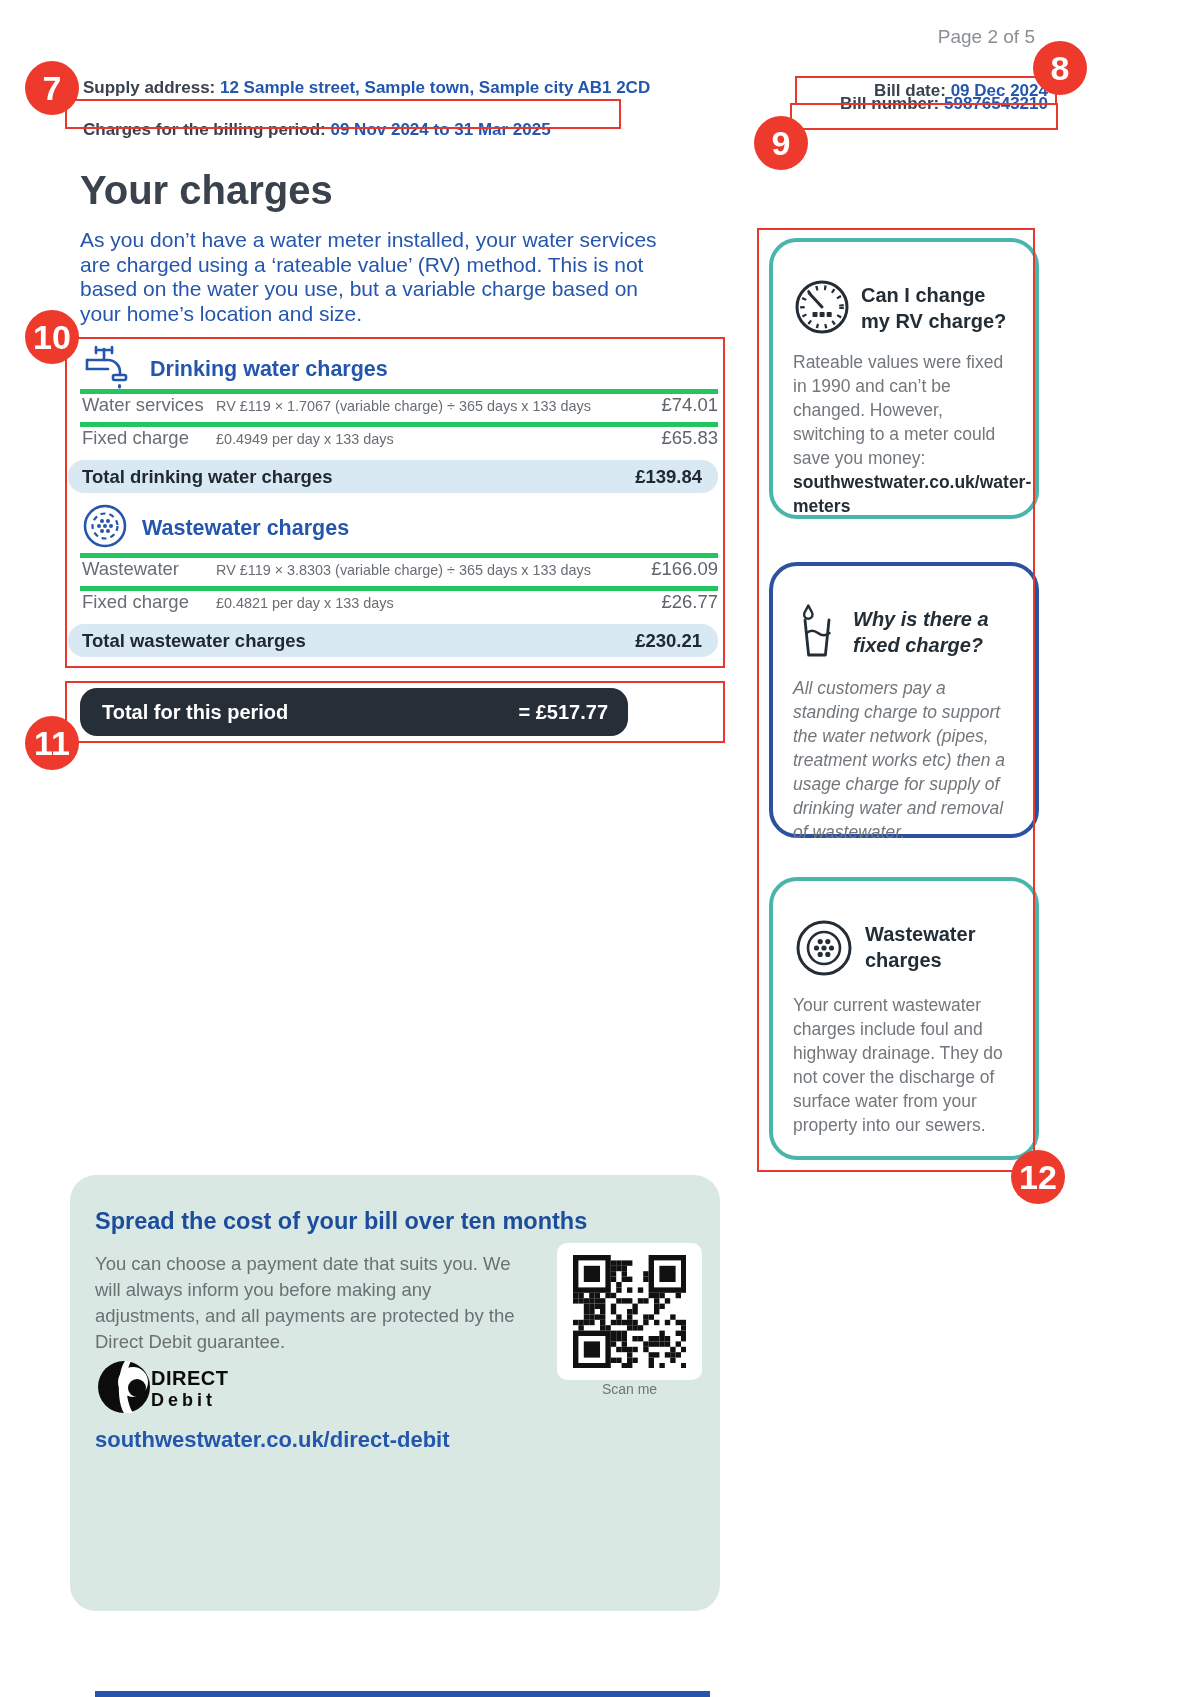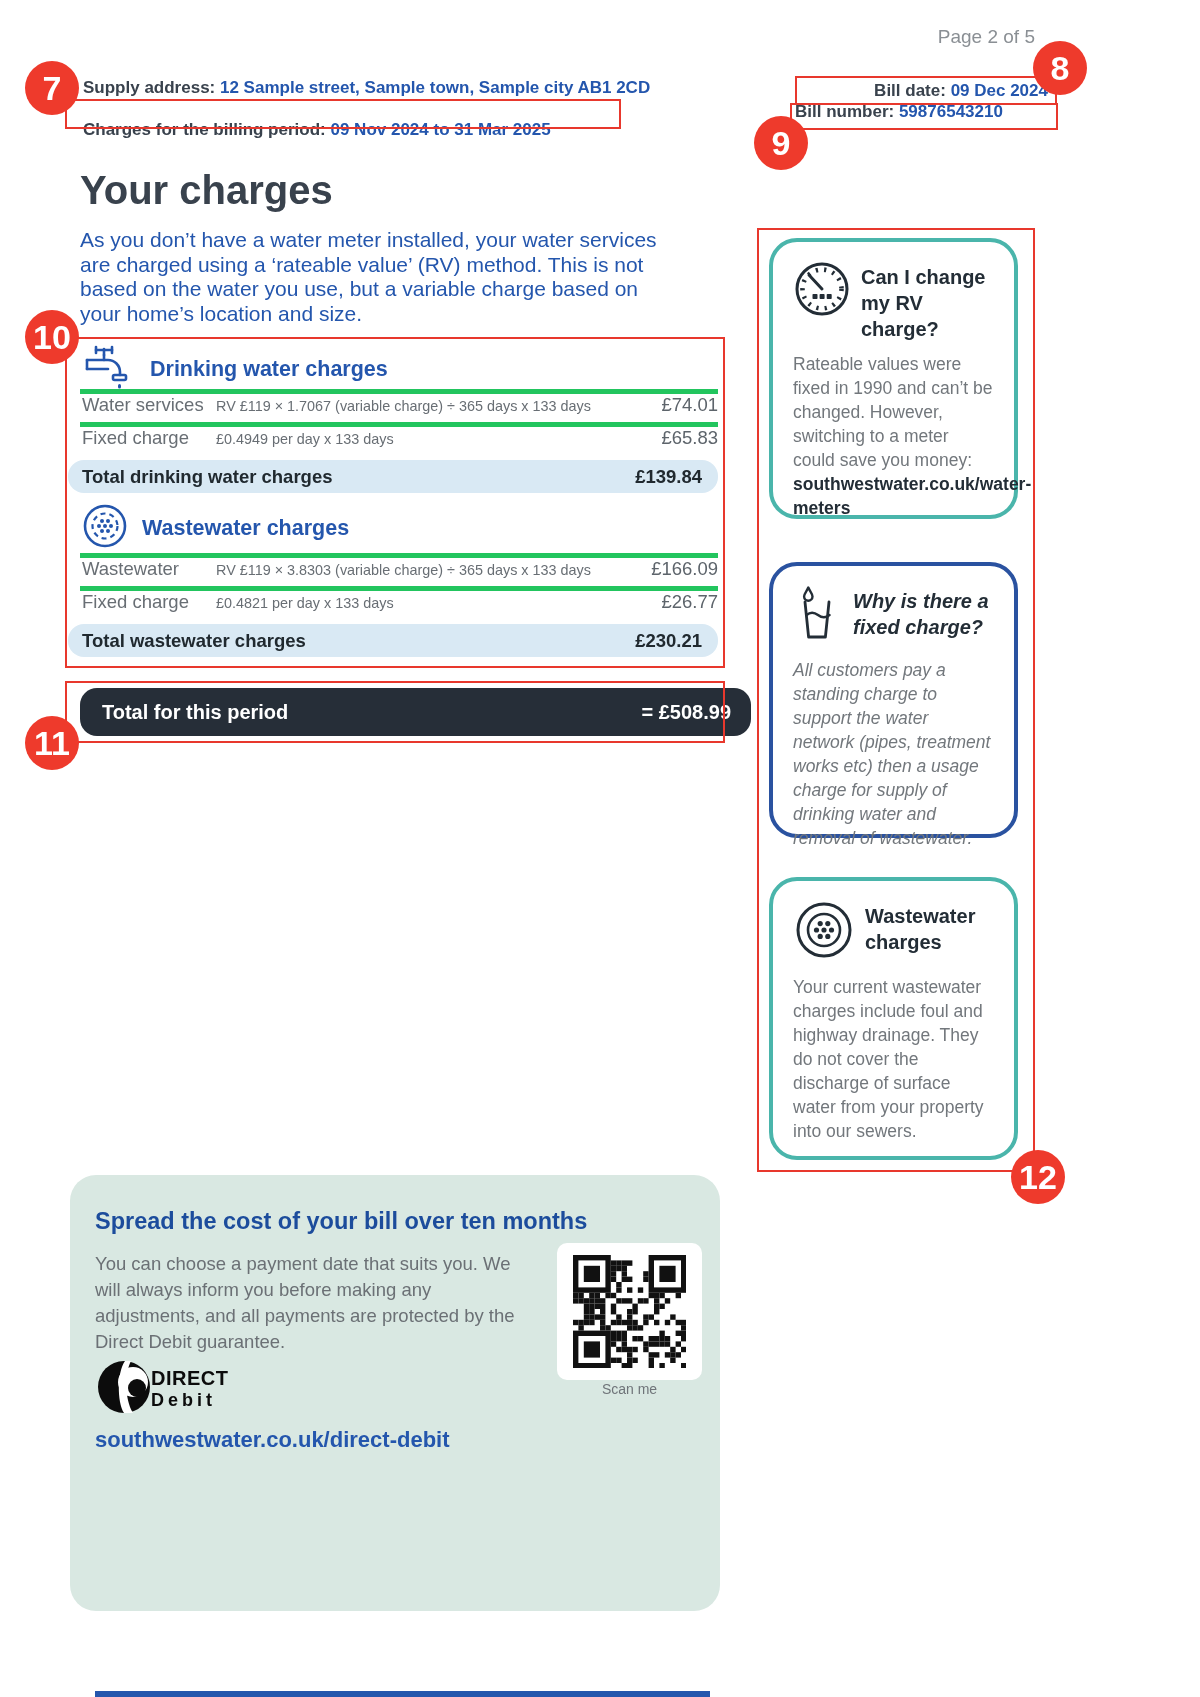--- a/index.html
+++ b/index.html
@@ -7,21 +7,21 @@
   #canvas { position:relative; width:1200px; height:1697px; background:#fff; overflow:hidden; }
 
   
   .page-indicator { position:absolute; left:905px; top:26px; width:130px; text-align:right;
     font-size:19px; color:#8a8f94; font-weight:500; }
   .hdr-line { position:absolute; font-size:17px; font-weight:700; color:#39424d; white-space:nowrap; }
   .hdr-line .val { color:#2456ad; }
   .supply-line { left:83px; top:78px; }
   .billing-line { left:83px; top:120px; }
   .billdate-line { left:820px; top:81px; width:228px; text-align:right; }
-  .billnum-line { left:795px; top:102px; width:253px; text-align:left; }
+  .billnum-line { left:795px; top:94px; width:253px; text-align:right; }
 
   
   .ann-rect { position:absolute; border:2px solid #e8382d; pointer-events:none; }
   .ann-circle { position:absolute; width:54px; height:54px; border-radius:50%;
     background:#ee3a2c; color:#fff; font-size:34px; font-weight:700;
     display:flex; align-items:center; justify-content:center; z-index:30; }
 
   
   .charges-title { position:absolute; left:80px; top:168px; font-size:40px; font-weight:700; color:#39424d; }
   .charges-intro { position:absolute; left:80px; top:228px; width:592px;
@@ -38,27 +38,27 @@
   .charge-row .detail { font-size:14.4px; color:#686e74; flex:1; }
   .charge-row .amt { font-size:18.5px; color:#5d646b; text-align:left; flex:none; }
   .total-pill { display:flex; align-items:center; justify-content:space-between;
     background:#d9e9f4; border-radius:16px; margin:5px 0 0 -12px; padding:6px 16px 6px 14px;
     width:calc(100% + 12px); height:33px; }
   .total-pill .lbl { font-size:18.5px; font-weight:700; color:#20292f; }
   .total-pill .amt { font-size:18.5px; font-weight:700; color:#20292f; }
   .drink-table { top:389px; }
   .waste-table { top:553px; }
 
-  .period-bar { position:absolute; left:80px; top:688px; width:671px; height:48px;
+  .period-bar { position:absolute; left:80px; top:688px; width:548px; height:48px;
     background:#262e38; border-radius:17px; display:flex; align-items:center;
     justify-content:space-between; padding:0 20px 0 22px; }
   .period-bar .lbl, .period-bar .amt { color:#fff; font-size:20px; font-weight:700; }
 
   
-  .side-box { position:absolute; left:769px; width:249px; border-radius:28px; background:#fff; padding:18px 20px; }
+  .side-box { position:absolute; left:769px; width:270px; border-radius:28px; background:#fff; padding:36px 20px; }
   .side-box.teal { border:4px solid #4ab5ab; }
   .side-box.blue { border:4px solid #2a52a0;font-style:italic; }
   .side-head { display:flex; align-items:flex-start; }
   .side-head .ttl { font-size:20px; font-weight:700; color:#232d36; line-height:26px; margin-left:10px; padding-top:4px; }
   .side-body { margin-top:10px; font-size:17.5px; line-height:24px; color:#72777c; }
   .side-body .bold-url { font-weight:700; color:#232d36; }
   .box-rv { top:238px; height:281px; }
   .box-fixed { top:562px; height:276px; }
   .box-ww { top:877px; height:283px; }
 
@@ -164,21 +164,21 @@
       <span class="amt">£26.77</span>
     </div>
     <div class="total-pill">
       <span class="lbl">Total wastewater charges</span>
       <span class="amt">£230.21</span>
     </div>
   </div>
 
   <div class="period-bar">
     <span class="lbl">Total for this period</span>
-    <span class="amt">= £508.99</span>
+    <span class="amt">= £517.77</span>
   </div>
 
   <div class="side-box teal box-rv">
     <div class="side-head">
       <span>
         <svg width="58" height="58" viewBox="0 0 58 58" fill="none">
           <circle cx="29" cy="29" r="25" stroke="#232d36" stroke-width="3"></circle>
           <circle cx="29" cy="29" r="19.5" stroke="#232d36" stroke-width="4.6" stroke-dasharray="2.2 6.3"></circle>
           <path d="M29 29 L16 15" stroke="#232d36" stroke-width="3" stroke-linecap="round"></path>
           <g fill="#232d36">

